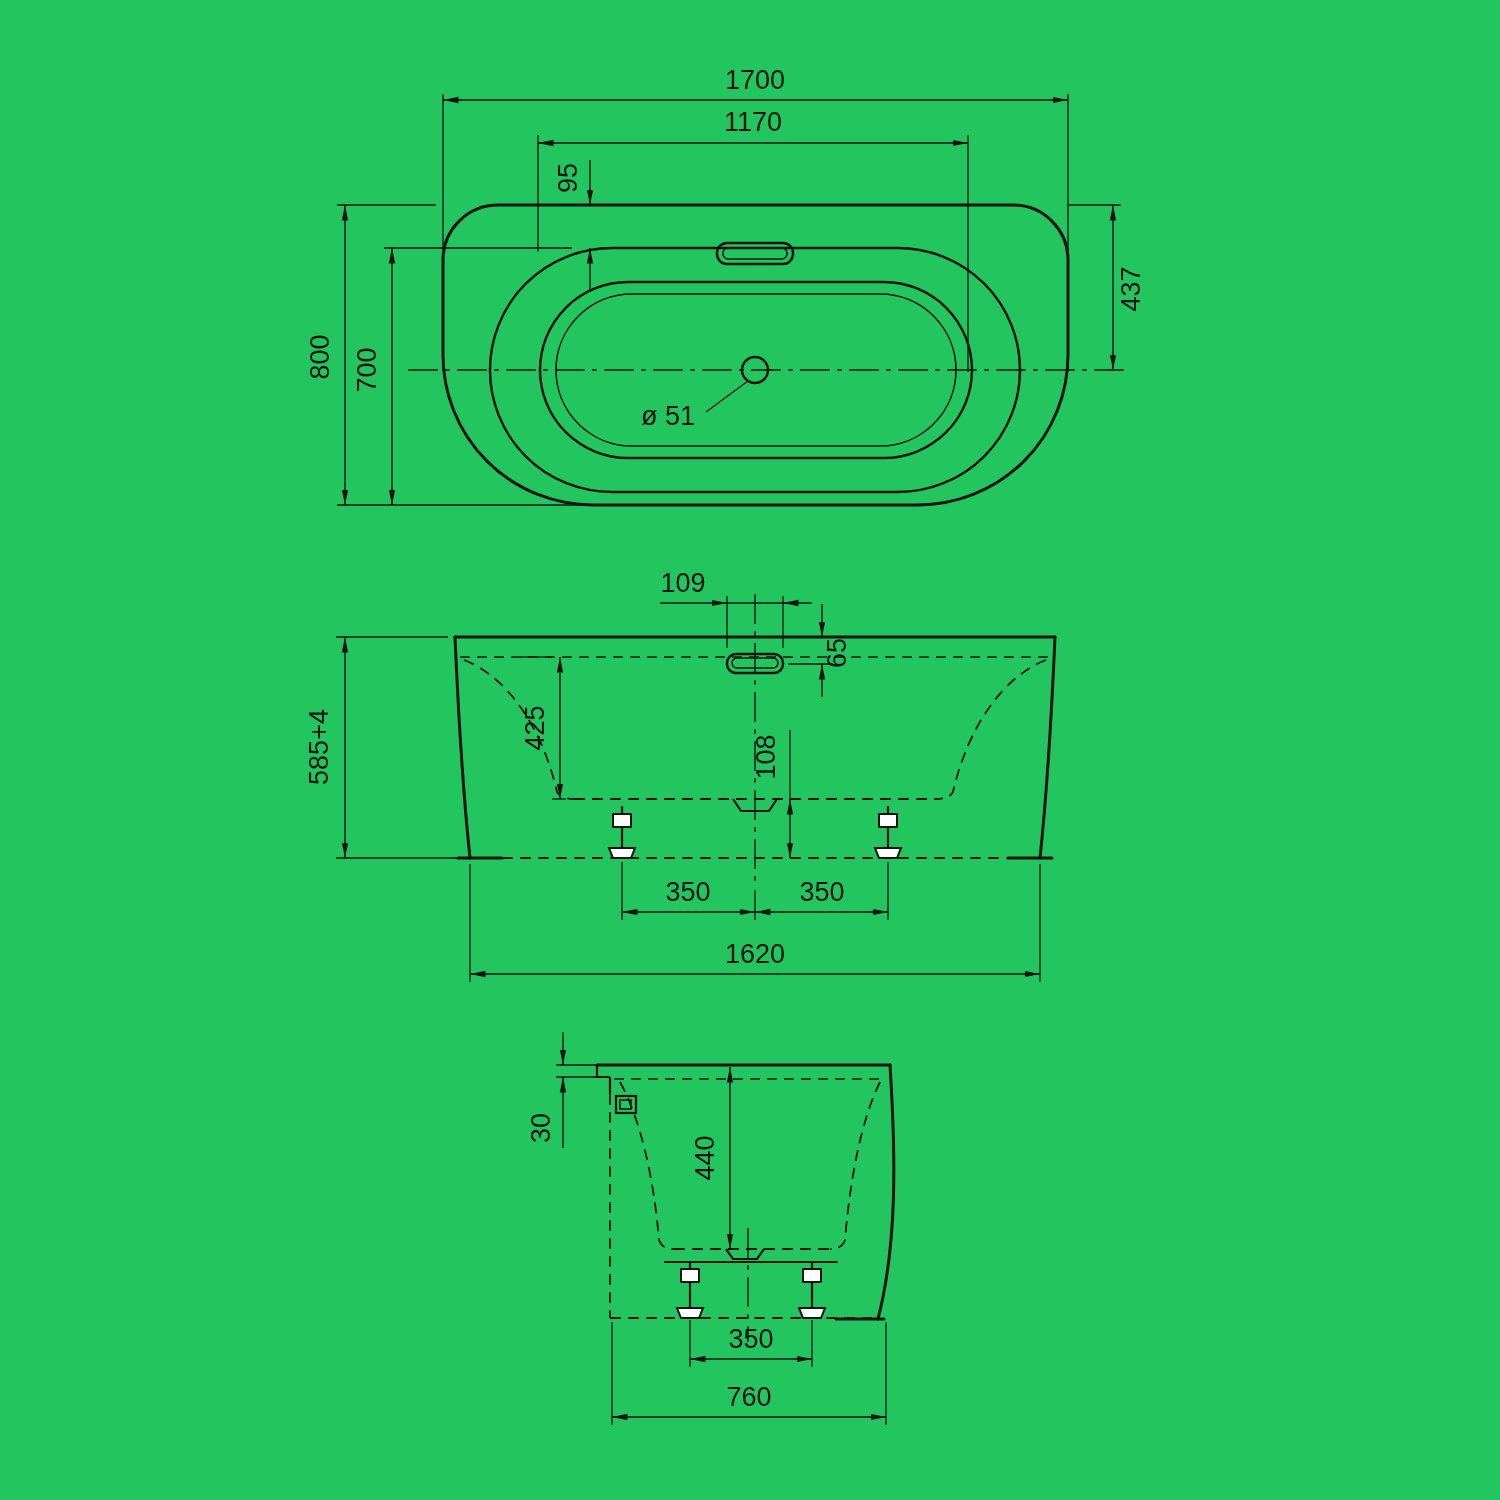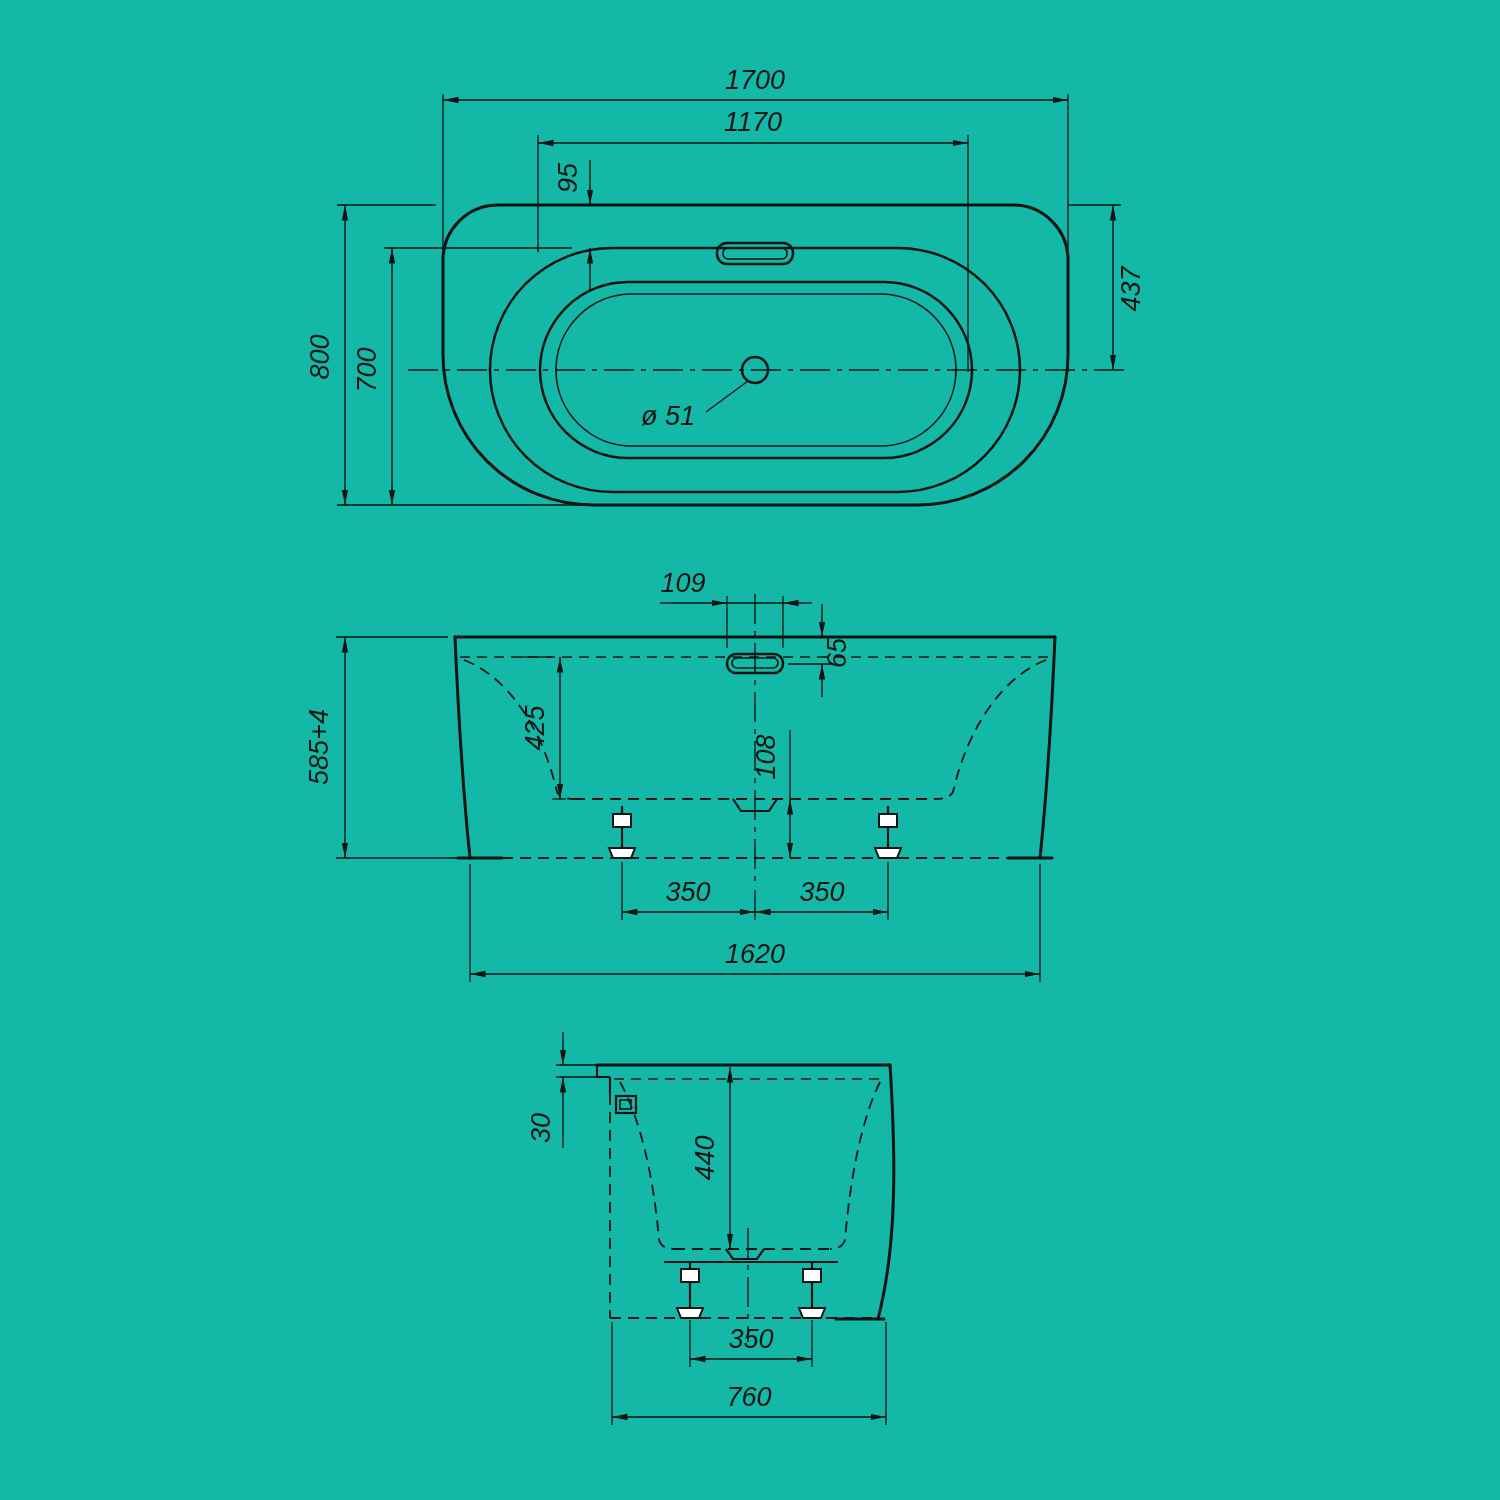--- a/index.html
+++ b/index.html
@@ -1,16 +1,16 @@
 <!DOCTYPE html>
 <html><head>
 <meta charset="utf-8">
 <style>
   html,body{margin:0;padding:0;background:#ffffff;}
-  .page{width:1500px;height:1500px;background:#14b8a6;position:relative;overflow:hidden;font-style:italic;}
+  .page{width:1500px;height:1500px;background:#22c55e;position:relative;overflow:hidden;}
   svg{display:block;}
   .bold{stroke:#141414;stroke-width:3;fill:none;stroke-linecap:round;}
   .mid{stroke:#141414;stroke-width:2.5;fill:none;}
   .geo2{stroke:#141414;stroke-width:2.2;fill:none;}
   .thin-geo{stroke:#141414;stroke-width:1.6;fill:none;}
   .part{stroke:#141414;stroke-width:2;fill:#ffffff;}
   .dashed{stroke:#141414;stroke-width:1.8;fill:none;stroke-dasharray:11 7;}
   .dashthin{stroke:#141414;stroke-width:1.5;fill:none;stroke-dasharray:10 7;}
   .center{stroke:#141414;stroke-width:1.4;fill:none;stroke-dasharray:30 7 5 7;}
   .dim{stroke:#141414;stroke-width:1.4;fill:none;}

